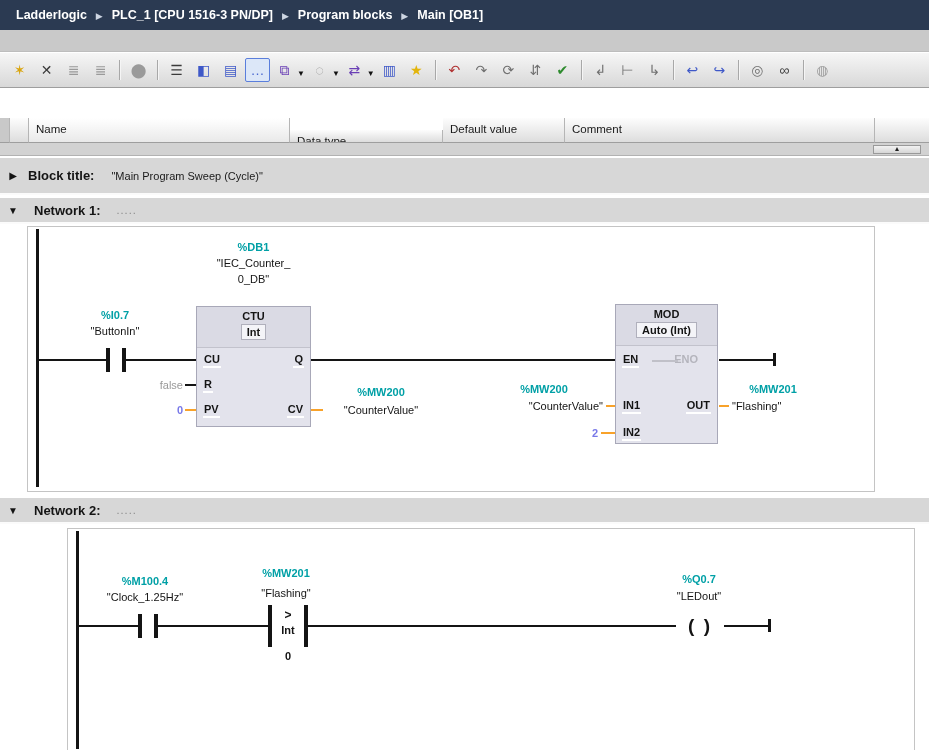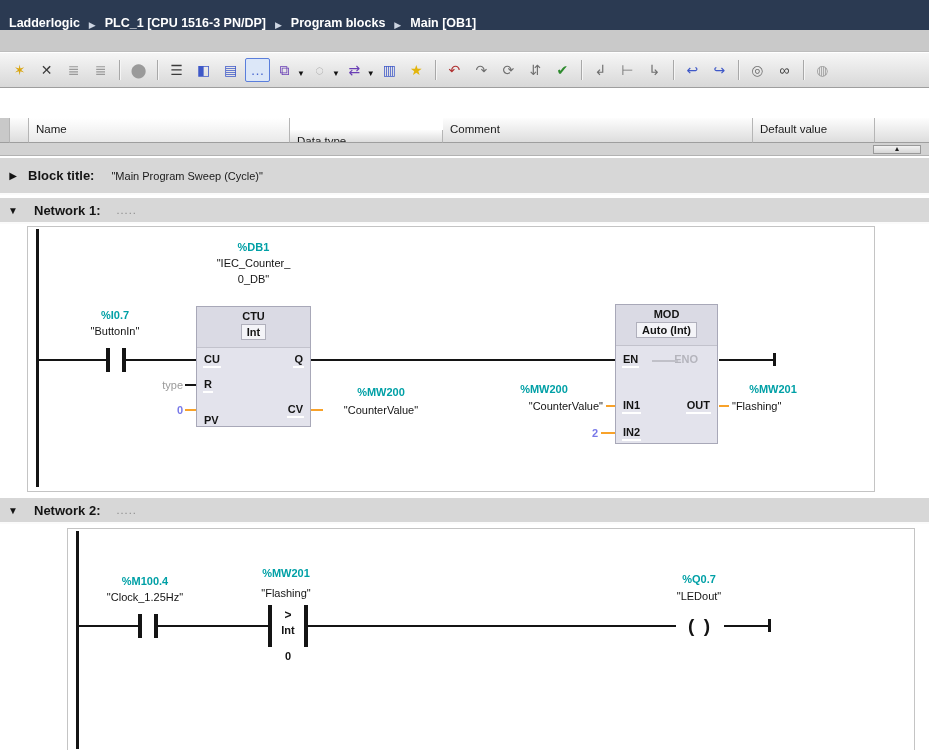--- a/index.html
+++ b/index.html
@@ -1,21 +1,21 @@
 <!DOCTYPE html>
 <html><head>
 <meta charset="utf-8">
 <style>
   html,body{margin:0;padding:0;}
   #app{position:relative;width:929px;height:750px;overflow:hidden;background:#ffffff;
        font-family:"Liberation Sans",sans-serif;color:#141414;}
 
   
   .crumbbar{position:absolute;left:0;top:0;width:929px;height:30px;background:#2b3a52;
-            display:flex;align-items:flex-end;padding-left:9px;box-sizing:border-box;}
+            display:flex;align-items:center;padding-left:16px;box-sizing:border-box;}
   .crumb{color:#ffffff;font-size:12.5px;font-weight:bold;white-space:nowrap;cursor:default;}
   .crumbsep{color:#cdd5e2;font-size:9px;margin:0 9px;padding-top:1px;}
   .subbar{position:absolute;left:0;top:30px;width:929px;height:22px;background:#c9c9c9;
           border-bottom:1px solid #bdbdbd;box-sizing:border-box;}
   .toolbar{position:absolute;left:0;top:52px;width:929px;height:36px;
            background:linear-gradient(#f6f6f6,#d8d8d8);border-top:1px solid #ffffff;
            border-bottom:1px solid #9e9e9e;box-sizing:border-box;
            display:flex;align-items:center;padding-left:6px;}
   .ticon{width:23px;height:22px;display:inline-flex;align-items:center;justify-content:center;
          font-size:14px;margin:0 1px;border:1px solid transparent;border-radius:2px;cursor:default;}
@@ -128,22 +128,22 @@
       <span class="tsep"></span>
       <span class="ticon" style="color: rgb(154, 154, 154);">◍</span>
     </div>
 
 
   <div class="thead">
     <div class="thcell" style="width:10px;background:#c9c9c9;"></div>
     <div class="thcell" style="width:19px;"></div>
     <div class="thcell" style="width:261px;background:linear-gradient(#ffffff,#e9e9e9);">Name</div>
     <div class="thcell" style="width:153px;margin-top:12px;">Data type</div>
+    <div class="thcell" style="width:122px;">Default value</div>
     <div class="thcell" style="width:310px;">Comment</div>
-    <div class="thcell" style="width:122px;">Default value</div>
     <div class="thcell" style="flex:1;border-right:none;"></div>
   </div>
 
   <div class="splitter">
     <div class="splitbtn">▴</div>
   </div>
 
   <div class="grayrow" style="top:158px;height:37px;border-bottom:2px solid #fbfbfb;">
     <span class="tri">▶</span>
     <span class="btl">Block title:</span>
@@ -172,25 +172,25 @@
     <div class="lbl nm" style="left:168px;top:45px;width:115px;">0_DB"</div>
 
     <div class="fblock" style="left:168px;top:79px;width:115px;height:121px;">
       <div class="fbhead">
         <div class="fbtitle">CTU</div>
         <span class="typebox">Int</span>
       </div>
       <span class="pin" style="left:6px;top:46px;">CU</span>
       <span class="pin" style="right:6px;top:46px;">Q</span>
       <span class="pin" style="left:6px;top:71px;">R</span>
-      <span class="pin" style="left:6px;top:96px;margin-top:11px;">PV</span>
+      <span class="pin" style="left:6px;top:96px;">PV</span>
       <span class="pin" style="right:6px;top:96px;">CV</span>
     </div>
 
-    <div class="lbl fval right" style="left:95px;top:151px;width:60px;">type</div>
+    <div class="lbl fval right" style="left:95px;top:151px;width:60px;">false</div>
     <div class="wh" style="left:157px;top:157px;width:11px;"></div>
 
     <div class="lbl cval right" style="left:95px;top:176px;width:60px;">0</div>
     <div class="wo" style="left:157px;top:182px;width:11px;"></div>
 
     <div class="wo" style="left:283px;top:182px;width:12px;"></div>
     <div class="lbl addr" style="left:297px;top:158px;width:112px;">%MW200</div>
     <div class="lbl nm" style="left:297px;top:176px;width:112px;">"CounterValue"</div>
 
     <div class="wh" style="left:283px;top:132px;width:304px;"></div>

